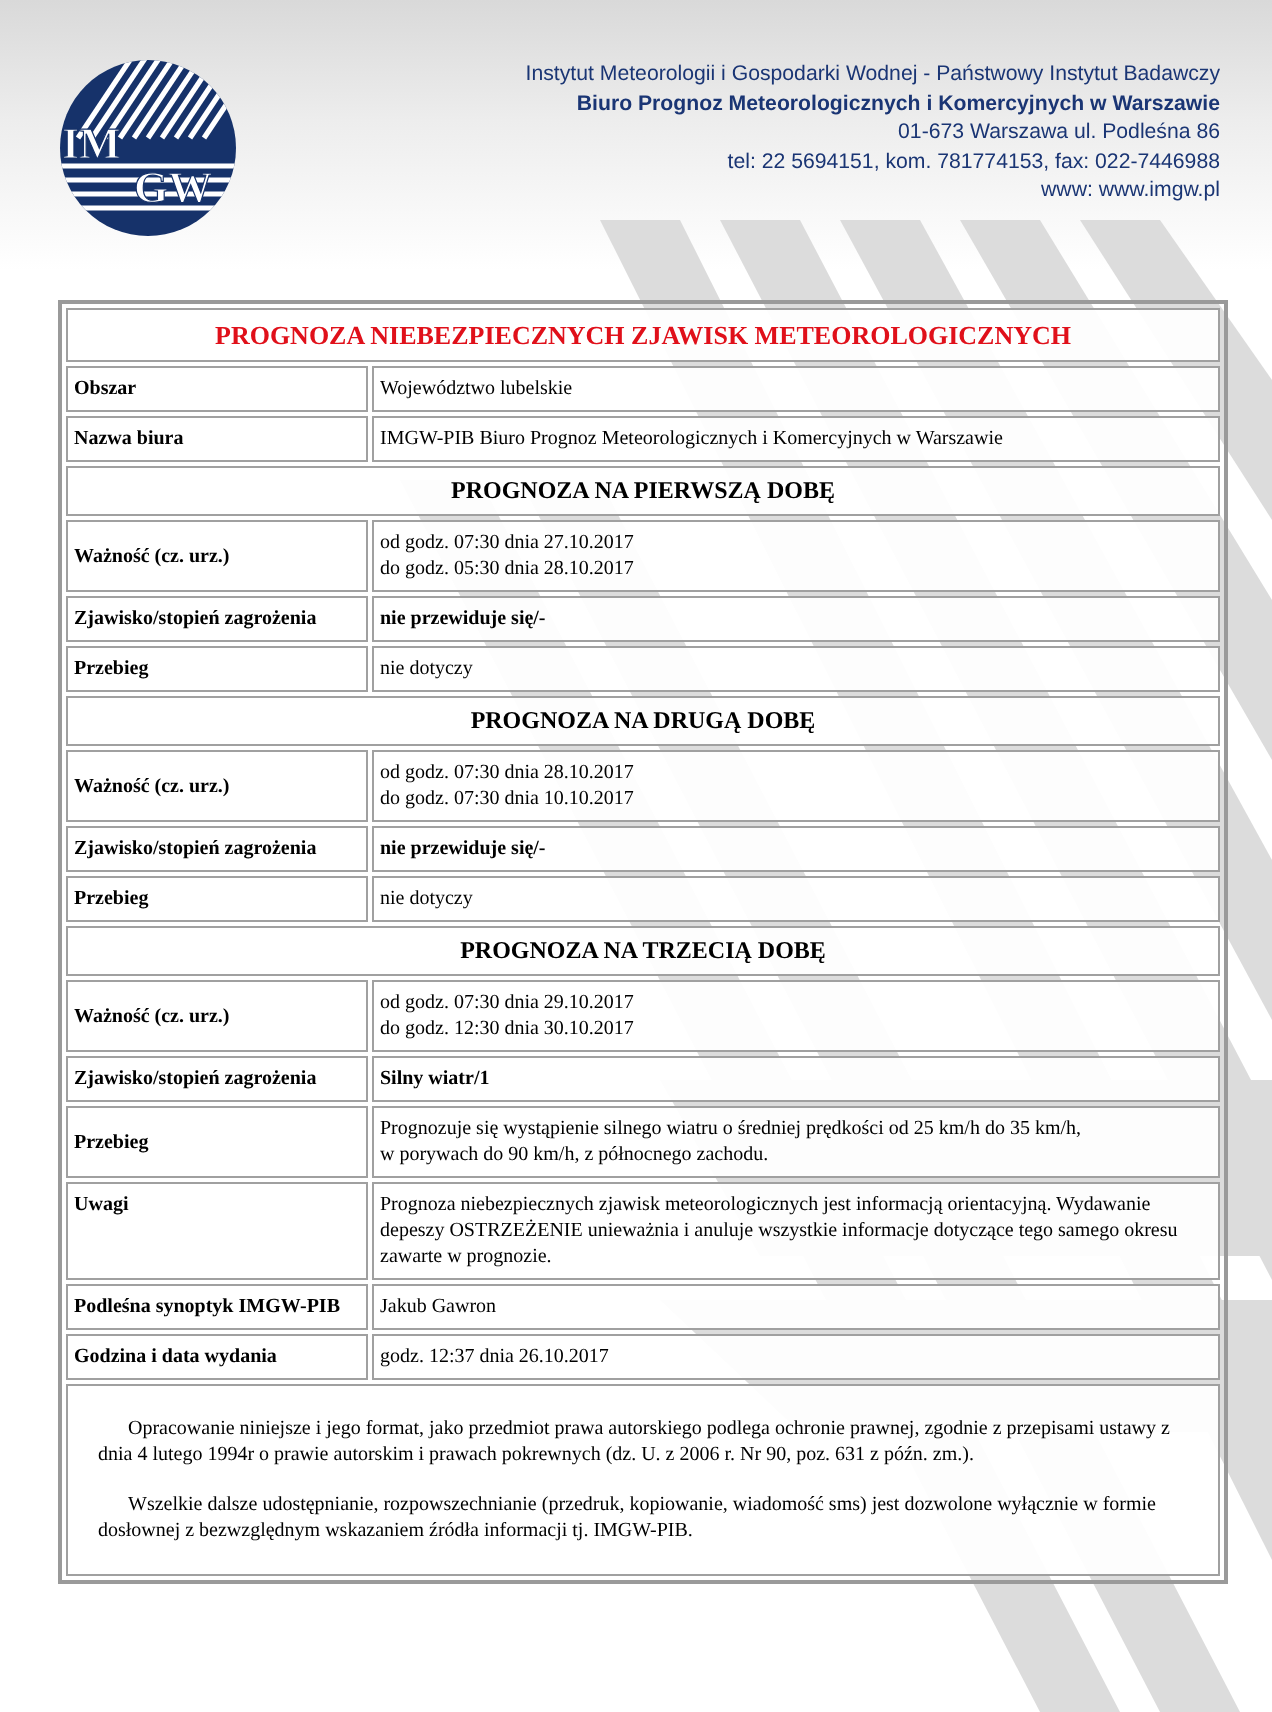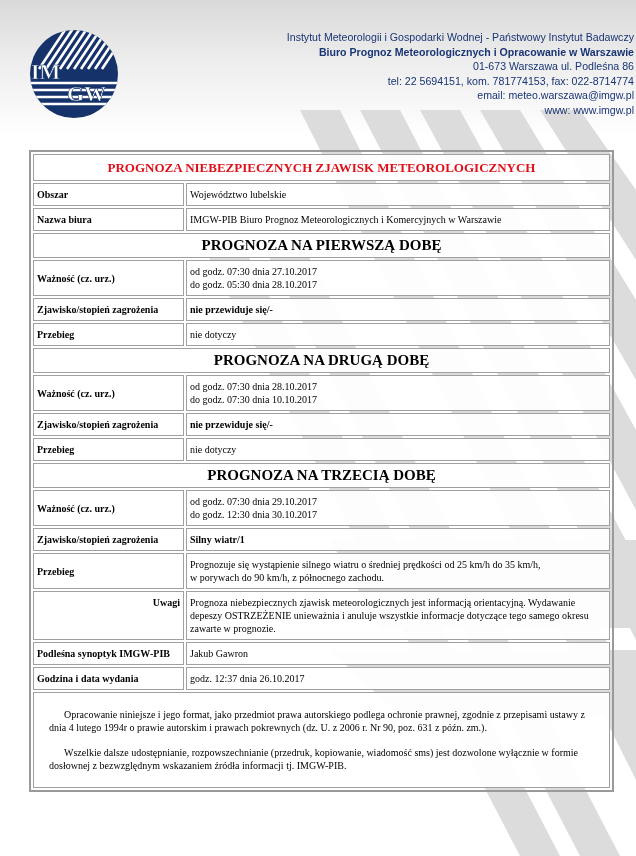--- a/index.html
+++ b/index.html
@@ -5,40 +5,40 @@
   html, body { margin:0; padding:0; }
   body {
     width:636px; height:856px; position:relative; overflow:hidden;
     background: linear-gradient(to bottom, #d9d9d9 0px, #ededed 60px, #ffffff 135px, #ffffff 856px);
     font-family: "Liberation Serif", "DejaVu Serif", serif;
     color:#000;
   }
   .bg-stripes { position:absolute; left:0; top:0; width:636px; height:856px; z-index:0; }
   .logo { position:absolute; left:29px; top:29px; width:90px; height:90px; z-index:2; }
   .header-text {
-    position:absolute; right:2px; top:30px; z-index:2;
+    position:absolute; right:26px; top:30px; z-index:2;
     text-align:right;
     font-family: "Liberation Sans", "DejaVu Sans", sans-serif;
     font-size:10.6px; line-height:14.6px; color:#1a3574;
   }
   .header-text .bold { font-weight:bold; }
   .doc {
     position:absolute; left:29px; top:150px; width:581px; z-index:2;
     border:2px solid #9a9a9a; background:transparent;
   }
   table { width:100%; border-collapse:separate; border-spacing:2px; }
   td {
     border:1px solid #a0a0a0; background:rgba(255,255,255,0.92);
     font-size:10px; line-height:13px; padding:4px 3px; vertical-align:middle;
   }
   td.label { width:143px; font-weight:bold; }
   td.title {
     text-align:center; color:#e0101a; font-weight:bold; font-size:13px; padding:6px 3px;
   }
-  td.section { text-align:center; font-weight:bold; font-size:15px; padding:5px 16px; }
+  td.section { text-align:center; font-weight:bold; font-size:12px; padding:5px 16px; }
   .bold { font-weight:bold; }
   td.legal { font-size:10px; line-height:13px; padding:3px 3px; }
   td.legal p { margin:12px; text-indent:15px; }
 </style>
 </head>
 <body>
 
 <svg class="bg-stripes" viewBox="0 0 636 856">
   <g fill="#dcdcdc">
     <polygon points="225,110 262,110 520,856 483,856" opacity="0"></polygon>
@@ -76,24 +76,23 @@
     <line x1="0" y1="61" x2="90" y2="61"></line>
     <line x1="0" y1="68" x2="90" y2="68"></line>
     <line x1="0" y1="75" x2="90" y2="75"></line>
   </g>
   <text x="2" y="50" fill="#ffffff" stroke="#16326a" stroke-width="0.6" font-family="Liberation Serif, serif" font-weight="bold" font-size="22">IM</text>
   <text x="38" y="72" fill="#ffffff" stroke="#16326a" stroke-width="0.6" font-family="Liberation Serif, serif" font-weight="bold" font-size="22">GW</text>
 </svg>
 
 <div class="header-text">
   <div>Instytut Meteorologii i Gospodarki Wodnej - Państwowy Instytut Badawczy</div>
-  <div class="bold">Biuro Prognoz Meteorologicznych i Opracowanie w Warszawie</div>
+  <div class="bold">Biuro Prognoz Meteorologicznych i Komercyjnych w Warszawie</div>
   <div>01-673 Warszawa ul. Podleśna 86</div>
-  <div>tel: 22 5694151, kom. 781774153, fax: 022-8714774</div>
-  <div>email: meteo.warszawa@imgw.pl</div>
+  <div>tel: 22 5694151, kom. 781774153, fax: 022-7446988</div>
   <div>www: www.imgw.pl</div>
 </div>
 
 <div class="doc">
   <table>
     <tbody>
         <tr>
       <td class="title" colspan="2">PROGNOZA NIEBEZPIECZNYCH ZJAWISK METEOROLOGICZNYCH</td>
     </tr>
     <tr>
@@ -159,21 +158,21 @@
     </tr>
     <tr>
       <td class="label">Przebieg</td>
       <td>
         <div>Prognozuje się wystąpienie silnego wiatru o średniej prędkości od 25 km/h do 35 km/h,</div>
         <div>w porywach do 90 km/h, z północnego zachodu.</div>
       </td>
     </tr>
 
     <tr>
-      <td class="label" style="vertical-align:top;text-align:right;">Uwagi</td>
+      <td class="label" style="vertical-align:top;">Uwagi</td>
       <td>Prognoza niebezpiecznych zjawisk meteorologicznych jest informacją orientacyjną. Wydawanie depeszy OSTRZEŻENIE unieważnia i anuluje wszystkie informacje dotyczące tego samego okresu zawarte w prognozie.</td>
     </tr>
     <tr>
       <td class="label">Podleśna synoptyk IMGW-PIB</td>
       <td>Jakub Gawron</td>
     </tr>
     <tr>
       <td class="label">Godzina i data wydania</td>
       <td>godz. 12:37 dnia 26.10.2017</td>
     </tr>

